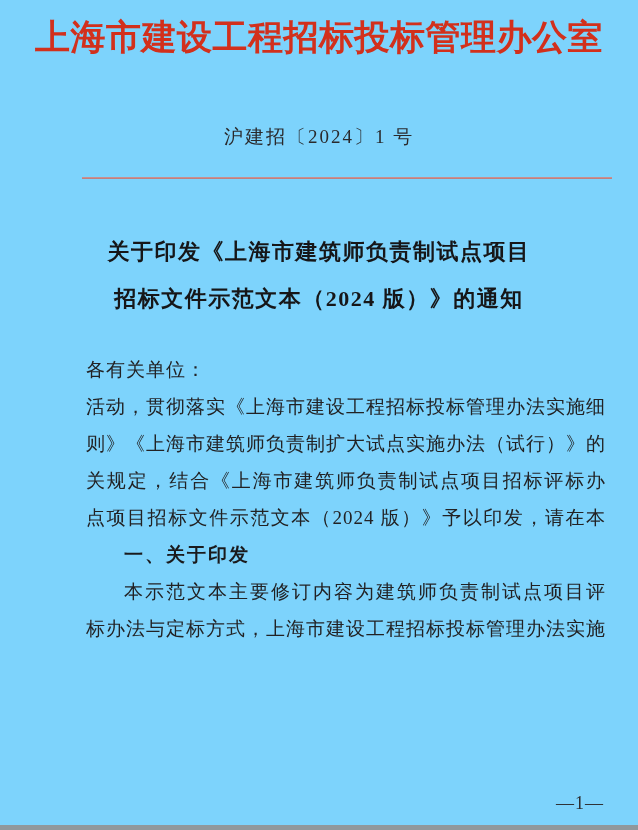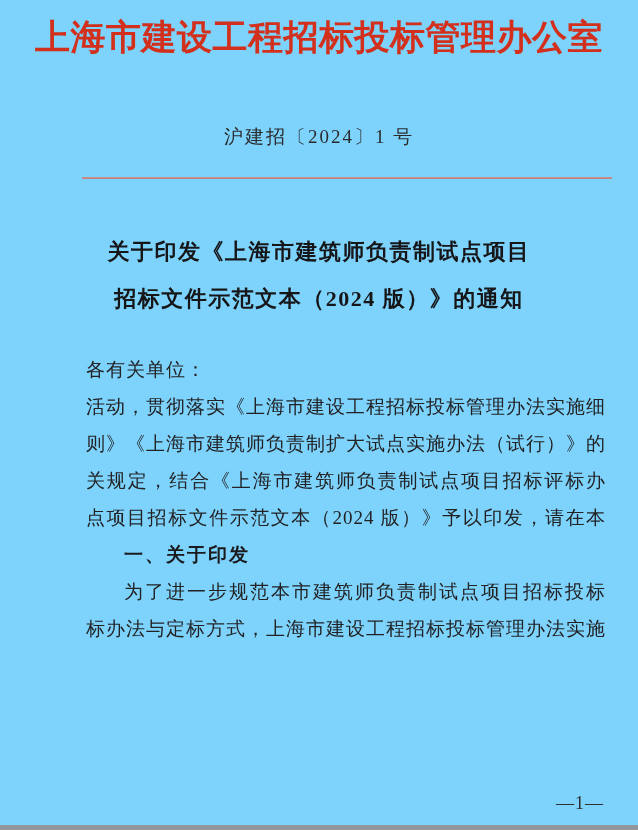--- a/index.html
+++ b/index.html
@@ -133,21 +133,21 @@
     <div>招标文件示范文本（2024 版）》的通知</div>
   </div>
 
   <div class="body-block">
     <span class="line">各有关单位：</span>
     <span class="line just">活动，贯彻落实《上海市建设工程招标投标管理办法实施细</span>
     <span class="line just">则》《上海市建筑师负责制扩大试点实施办法（试行）》的相</span>
     <span class="line just">关规定，结合《上海市建筑师负责制试点项目招标评标办法》，</span>
     <span class="line just">点项目招标文件示范文本（2024 版）》予以印发，请在本市</span>
     <span class="line hei ind">一、关于印发</span>
-    <span class="line just ind">为了进一步规范本市建筑师负责制试点项目招标投标</span>
+    <span class="line just ind">本示范文本主要修订内容为建筑师负责制试点项目评</span>
     <span class="line just">标办法与定标方式，上海市建设工程招标投标管理办法实施细</span>
   </div>
 
   <div class="pageno">—1—</div>
 
   <div class="scan-edge"></div>
 
 </div>
 
 </body></html>

